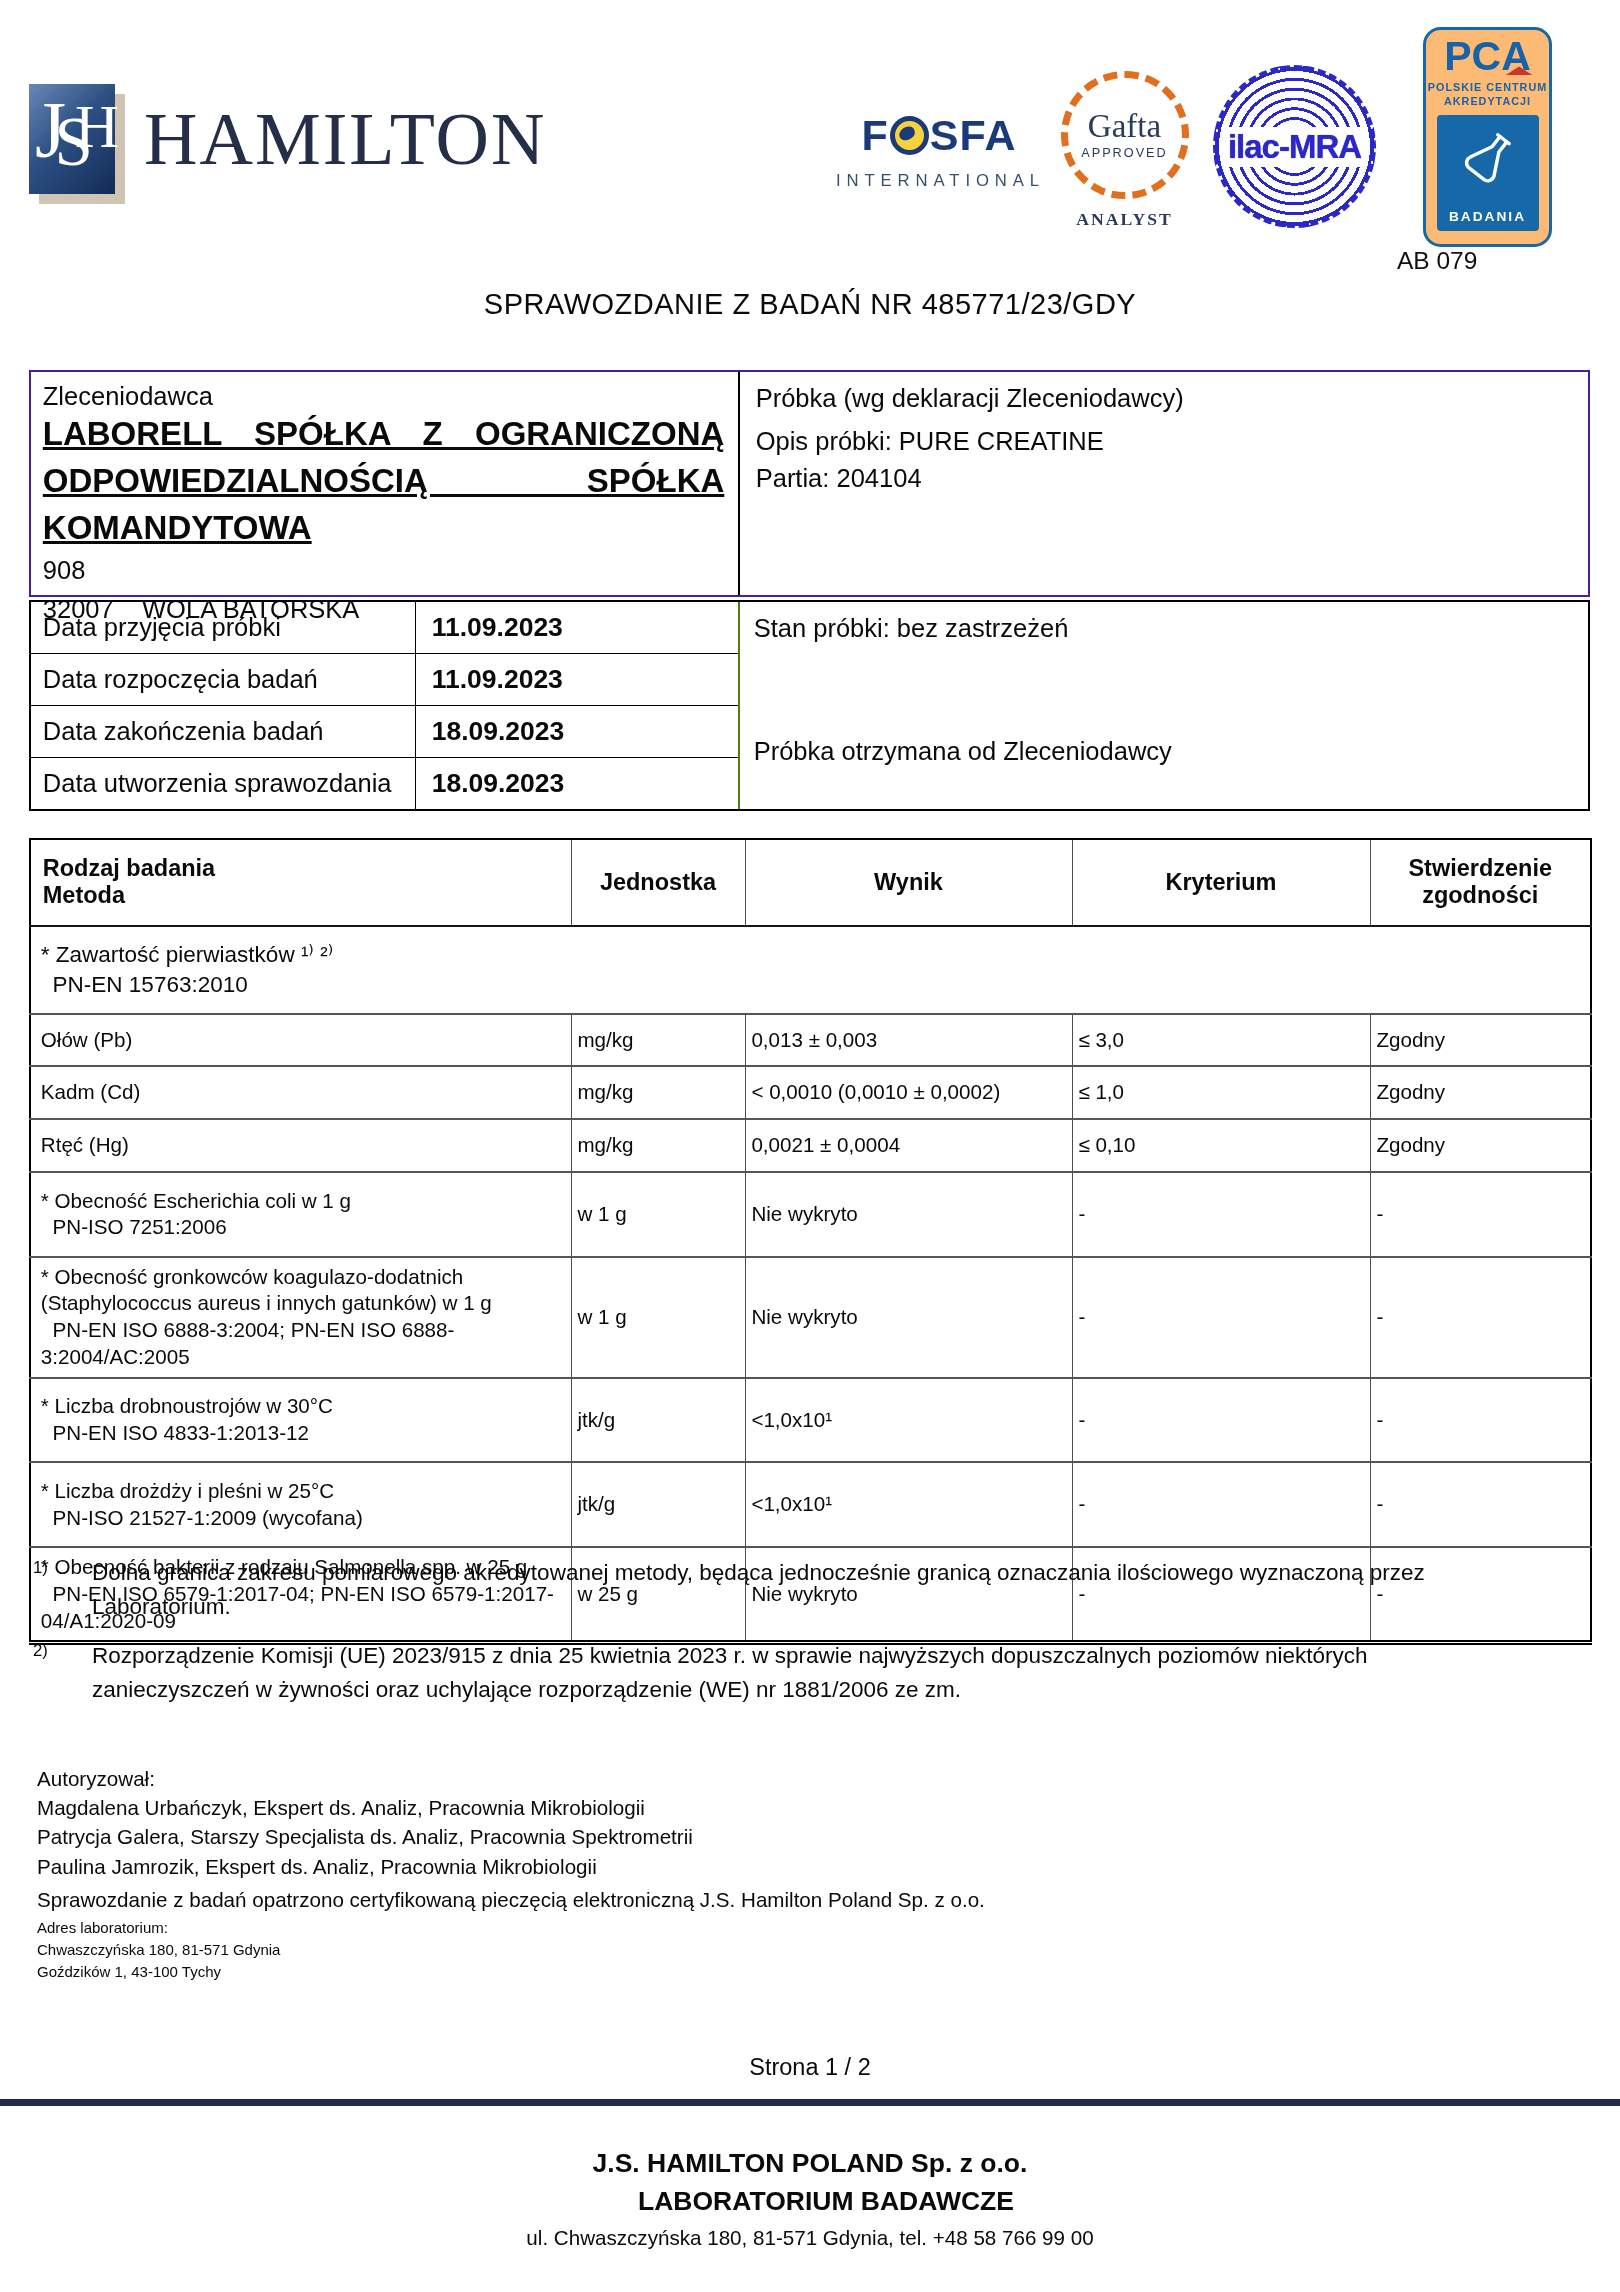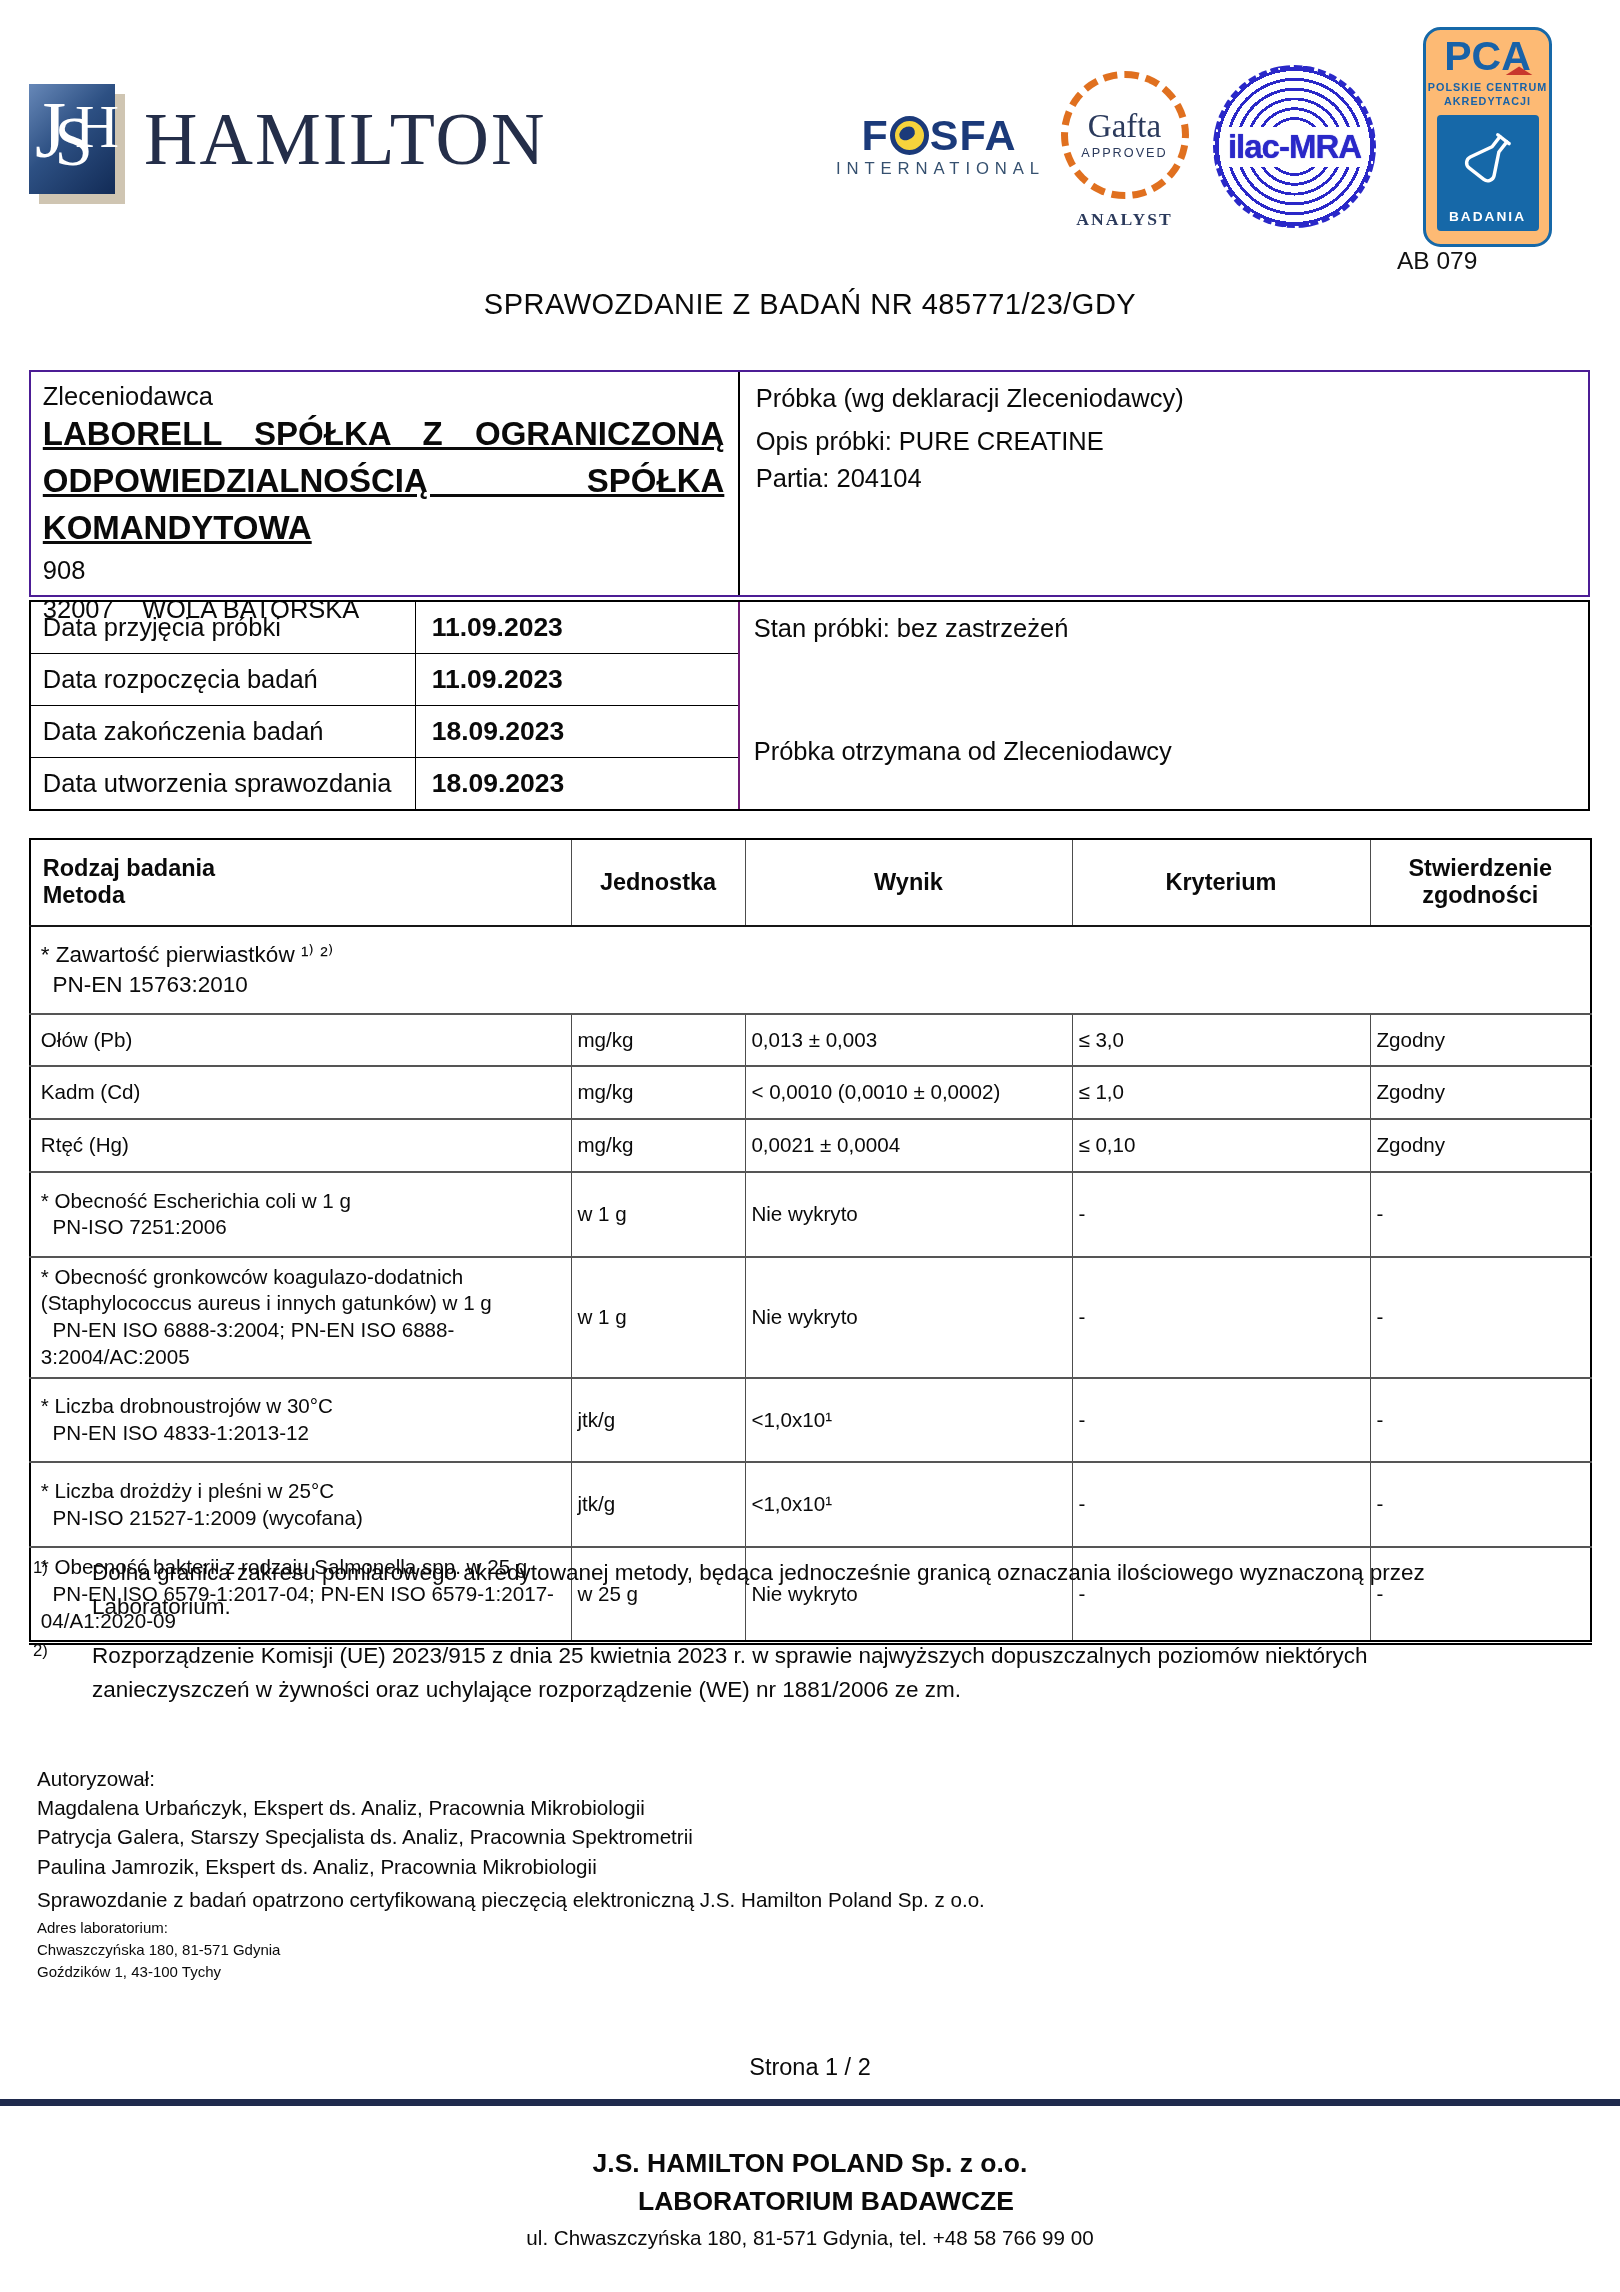--- a/index.html
+++ b/index.html
@@ -20,21 +20,21 @@
   .jsh-h {left:46px; top:11.8px; font-size:61px;}
   .jsh-word {font-family:"Liberation Serif",serif; font-size:74px; letter-spacing:2px;
     color:#242e49; margin-left:29px; line-height:1;}
   .fosfa {position:absolute; left:836px; top:114px; width:206px; text-align:center;}
   .fosfa-line {display:flex; align-items:center; justify-content:center; font-weight:700;
     font-size:43px; color:#1b3a7a; letter-spacing:1px; line-height:1;}
   .fosfa-globe {display:inline-block; width:39px; height:39px; border-radius:50%;
     background:#f6d33c; border:5.9px solid #1b3a7a; box-sizing:border-box; margin:0 1px; position:relative;}
   .fosfa-globe i {position:absolute; left:3.9px; top:5.9px; width:15.7px; height:12.7px; background:#1b3a7a;
     border-radius:60% 40% 55% 45%; transform:rotate(-15deg);}
-  .fosfa-sub {margin-top:2px; font-size:16.7px; letter-spacing:5.9px; color:#35506f;}
+  .fosfa-sub {margin-top:14px; font-size:16.7px; letter-spacing:5.9px; color:#35506f;}
   .gafta {position:absolute; left:1059px; top:71px; width:131px; text-align:center;}
   .gafta-circle {width:114px; height:114px; margin:0 auto; border:7.8px dashed #e0701f; border-radius:50%;
     display:flex; flex-direction:column; align-items:center; justify-content:center; background:#fff;}
   .gafta-name {font-family:"Liberation Serif",serif; font-size:33px; color:#2b3a5c; line-height:1;}
   .gafta-approved {font-size:12.7px; letter-spacing:2px; color:#2b3a5c; margin-top:3.9px;}
   .gafta-analyst {margin-top:9.8px; font-family:"Liberation Serif",serif; font-weight:700;
     font-size:17.6px; letter-spacing:2px; color:#2b3a5c;}
   .ilac {position:absolute; left:1213px; top:65px; width:163px; height:163px;}
   .ilac-circle {width:163px; height:163px; border-radius:50%; box-sizing:border-box;
     border:4.9px dashed #2a28c8;
@@ -63,21 +63,21 @@
   .boxA-left {width:709px; box-sizing:border-box; border-right:2px solid #000; padding:9.8px 13.7px 9.8px 11.8px;}
   .client-label {font-size:25.5px;}
   .client-name {font-weight:700; font-size:33px; line-height:1.42; text-align:justify; text-align-last:justify;text-decoration:underline;}
   .client-addr {font-size:25.5px; line-height:1.5; white-space:pre-wrap;}
   .boxA-right {flex:1; padding:11.8px 15.7px;}
   .sample-label {font-size:25.5px; margin-bottom:9.8px;}
   .sample-line {font-size:25.5px; line-height:1.45;}
   
   .boxB {position:absolute; left:29px; top:600px; width:1561px; box-sizing:border-box;
     border:2px solid #000; display:flex;}
-  .boxB-left {width:709px; box-sizing:border-box; border-right:2px solid #701a75;}
+  .boxB-left {width:709px; box-sizing:border-box; border-right:2px solid #4d7c0f;}
   .date-row {display:flex; height:51px; align-items:center; border-top:1px solid #000;}
   .date-row:first-child {border-top:none;}
   .date-label {width:385px; box-sizing:border-box; padding-left:11.8px; border-right:1px solid #000;
     height:100%; display:flex; align-items:center; font-size:25.5px;}
   .date-value {padding-left:15.7px; font-weight:700; font-size:26.5px;}
   .boxB-right {flex:1; position:relative;}
   .sample-condition {position:absolute; left:13.7px; top:11.8px; font-size:25.5px;}
   .sample-origin {position:absolute; left:13.7px; top:135px; font-size:25.5px;}
   
   .results {position:absolute; left:29px; top:838px; width:1561px; border-collapse:collapse;

